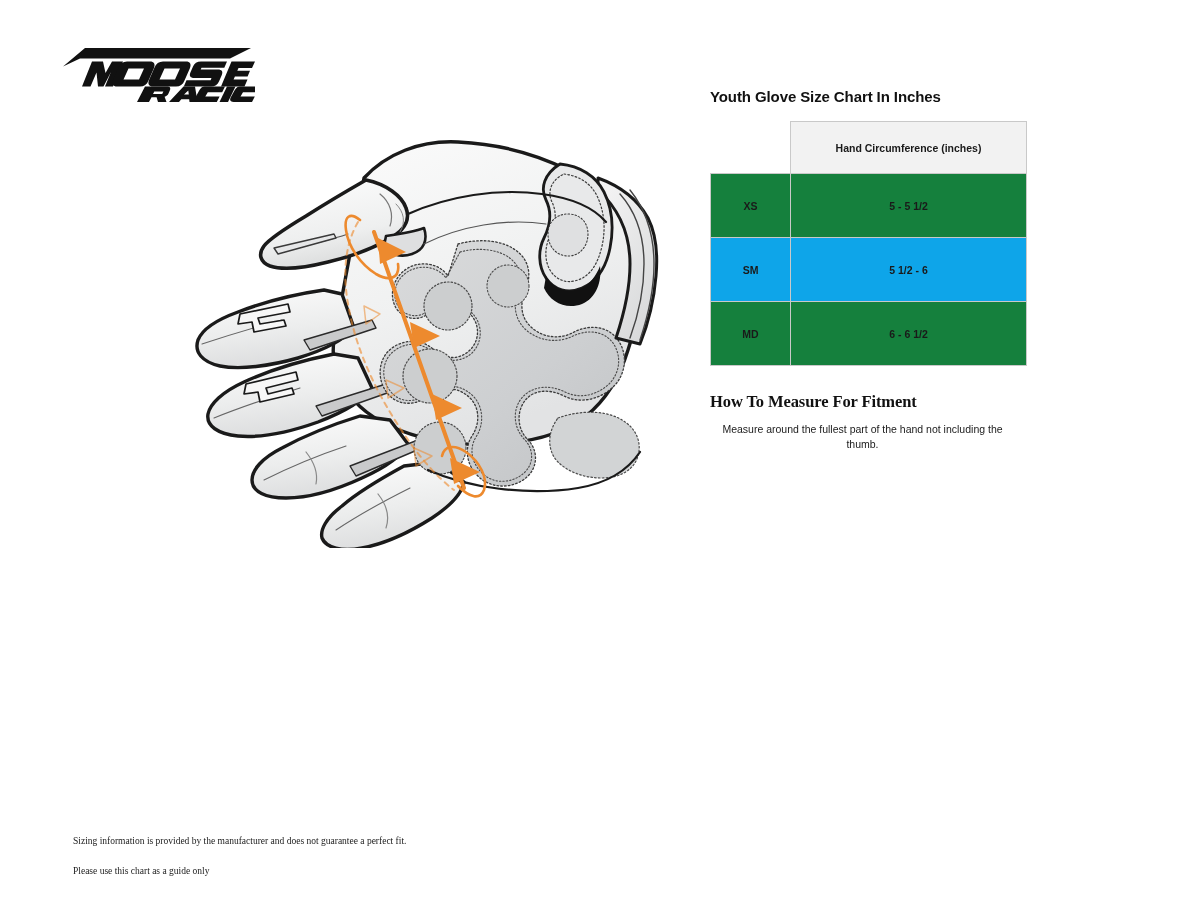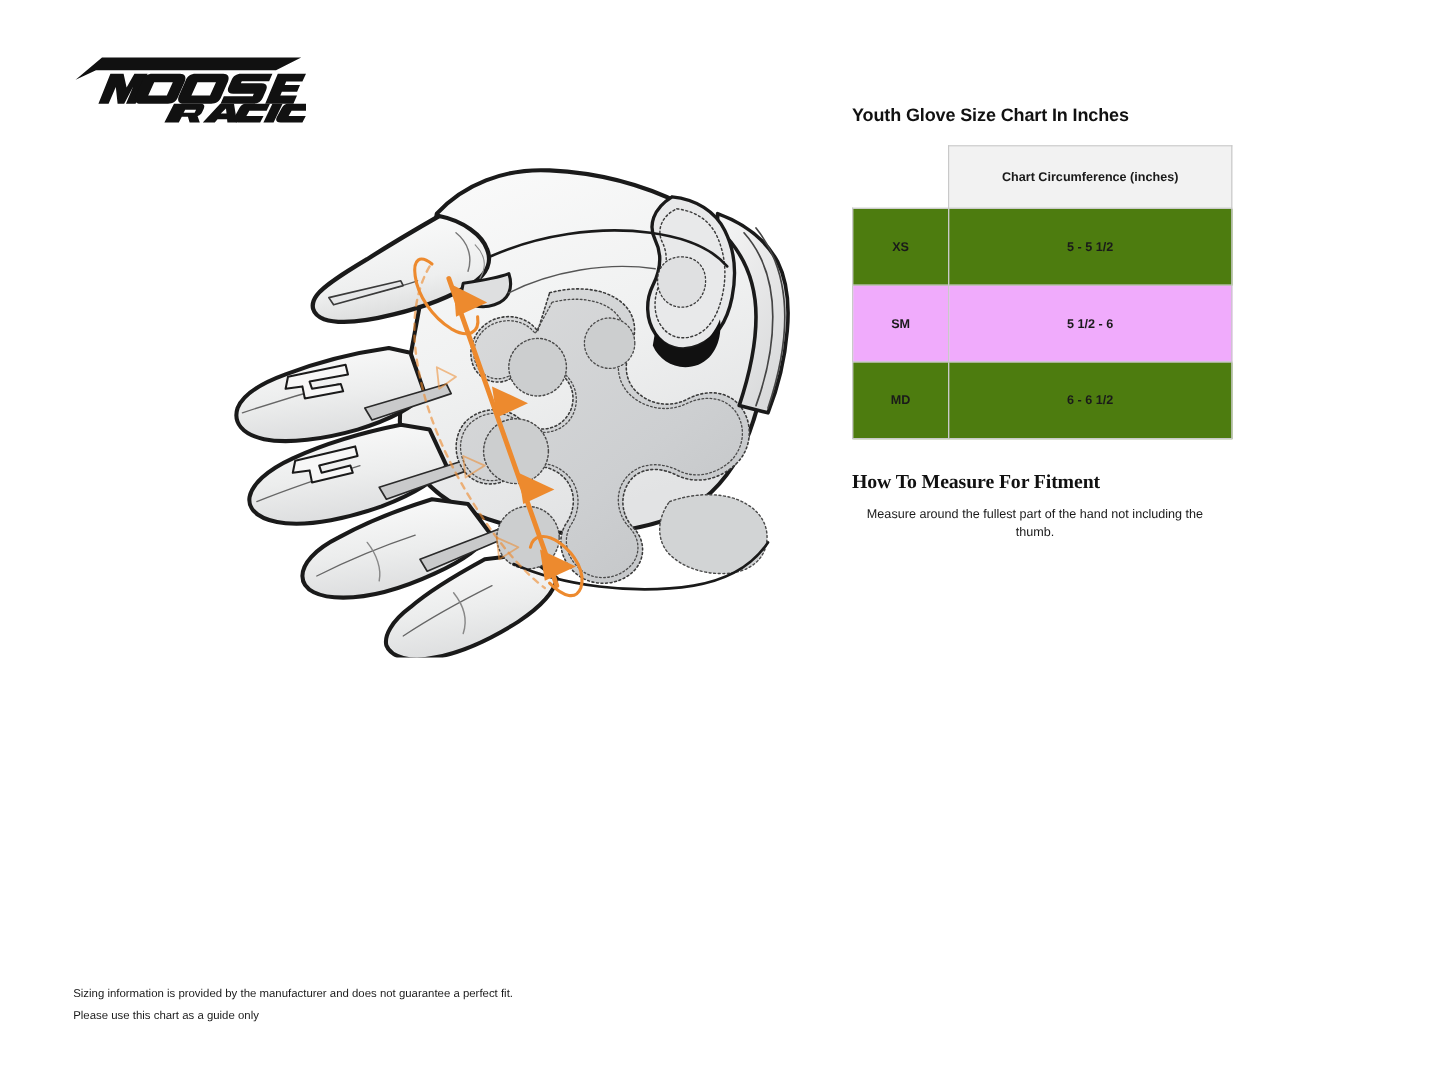--- a/index.html
+++ b/index.html
@@ -81,22 +81,22 @@
     height: 52px;
   }
 
   #size-table th.col-head {
     background: #f2f2f2;
     height: 52px;
     font-weight: bold;
     font-size: 10.5px;
   }
 
-  #size-table tr.shaded td { background: #4d7c0f; }
-  #size-table tr.plain  td { background: #f0abfc; }
+  #size-table tr.shaded td { background: #15803d; }
+  #size-table tr.plain  td { background: #0ea5e9; }
 
   
   #fitment {
     margin-top: 26px;
   }
   .fitment-title {
     font-size: 16.5px;
     font-weight: bold;
     color: #111111;
     margin: 0 0 10px 0;
@@ -121,21 +121,21 @@
 
   
   #footer-note {
     position: absolute;
     left: 57px;
     top: 818px;
     font-size: 9.5px;
     line-height: 1.5;
     color: #1a1a1a;
   }
-  #footer-note p { margin: 4px; }
+  #footer-note p { margin: 16px; font-family: Liberation Serif, serif; }
 </style>
 </head>
 <body>
 
 <div id="brand-logo">
   <svg viewBox="0 0 200 62" width="200" height="62">
     <defs>
       <clipPath id="moose-clip">
         <path d="M6,38 L32,6 L196,6 L196,14 L188,22 L22,22 Z"></path>
       </clipPath>
@@ -341,21 +341,21 @@
   <h1 class="panel-title">Youth Glove Size Chart In Inches</h1>
 
   <table id="size-table">
     <colgroup>
       <col class="c-size">
       <col class="c-val">
     </colgroup>
     <thead>
       <tr>
         <th class="corner"></th>
-        <th class="col-head">Chart Circumference (inches)</th>
+        <th class="col-head">Hand Circumference (inches)</th>
       </tr>
     </thead>
     <tbody>
       <tr class="shaded">
         <td>XS</td>
         <td>5 - 5 1/2</td>
       </tr>
       <tr class="plain">
         <td>SM</td>
         <td>5 1/2 - 6</td>

